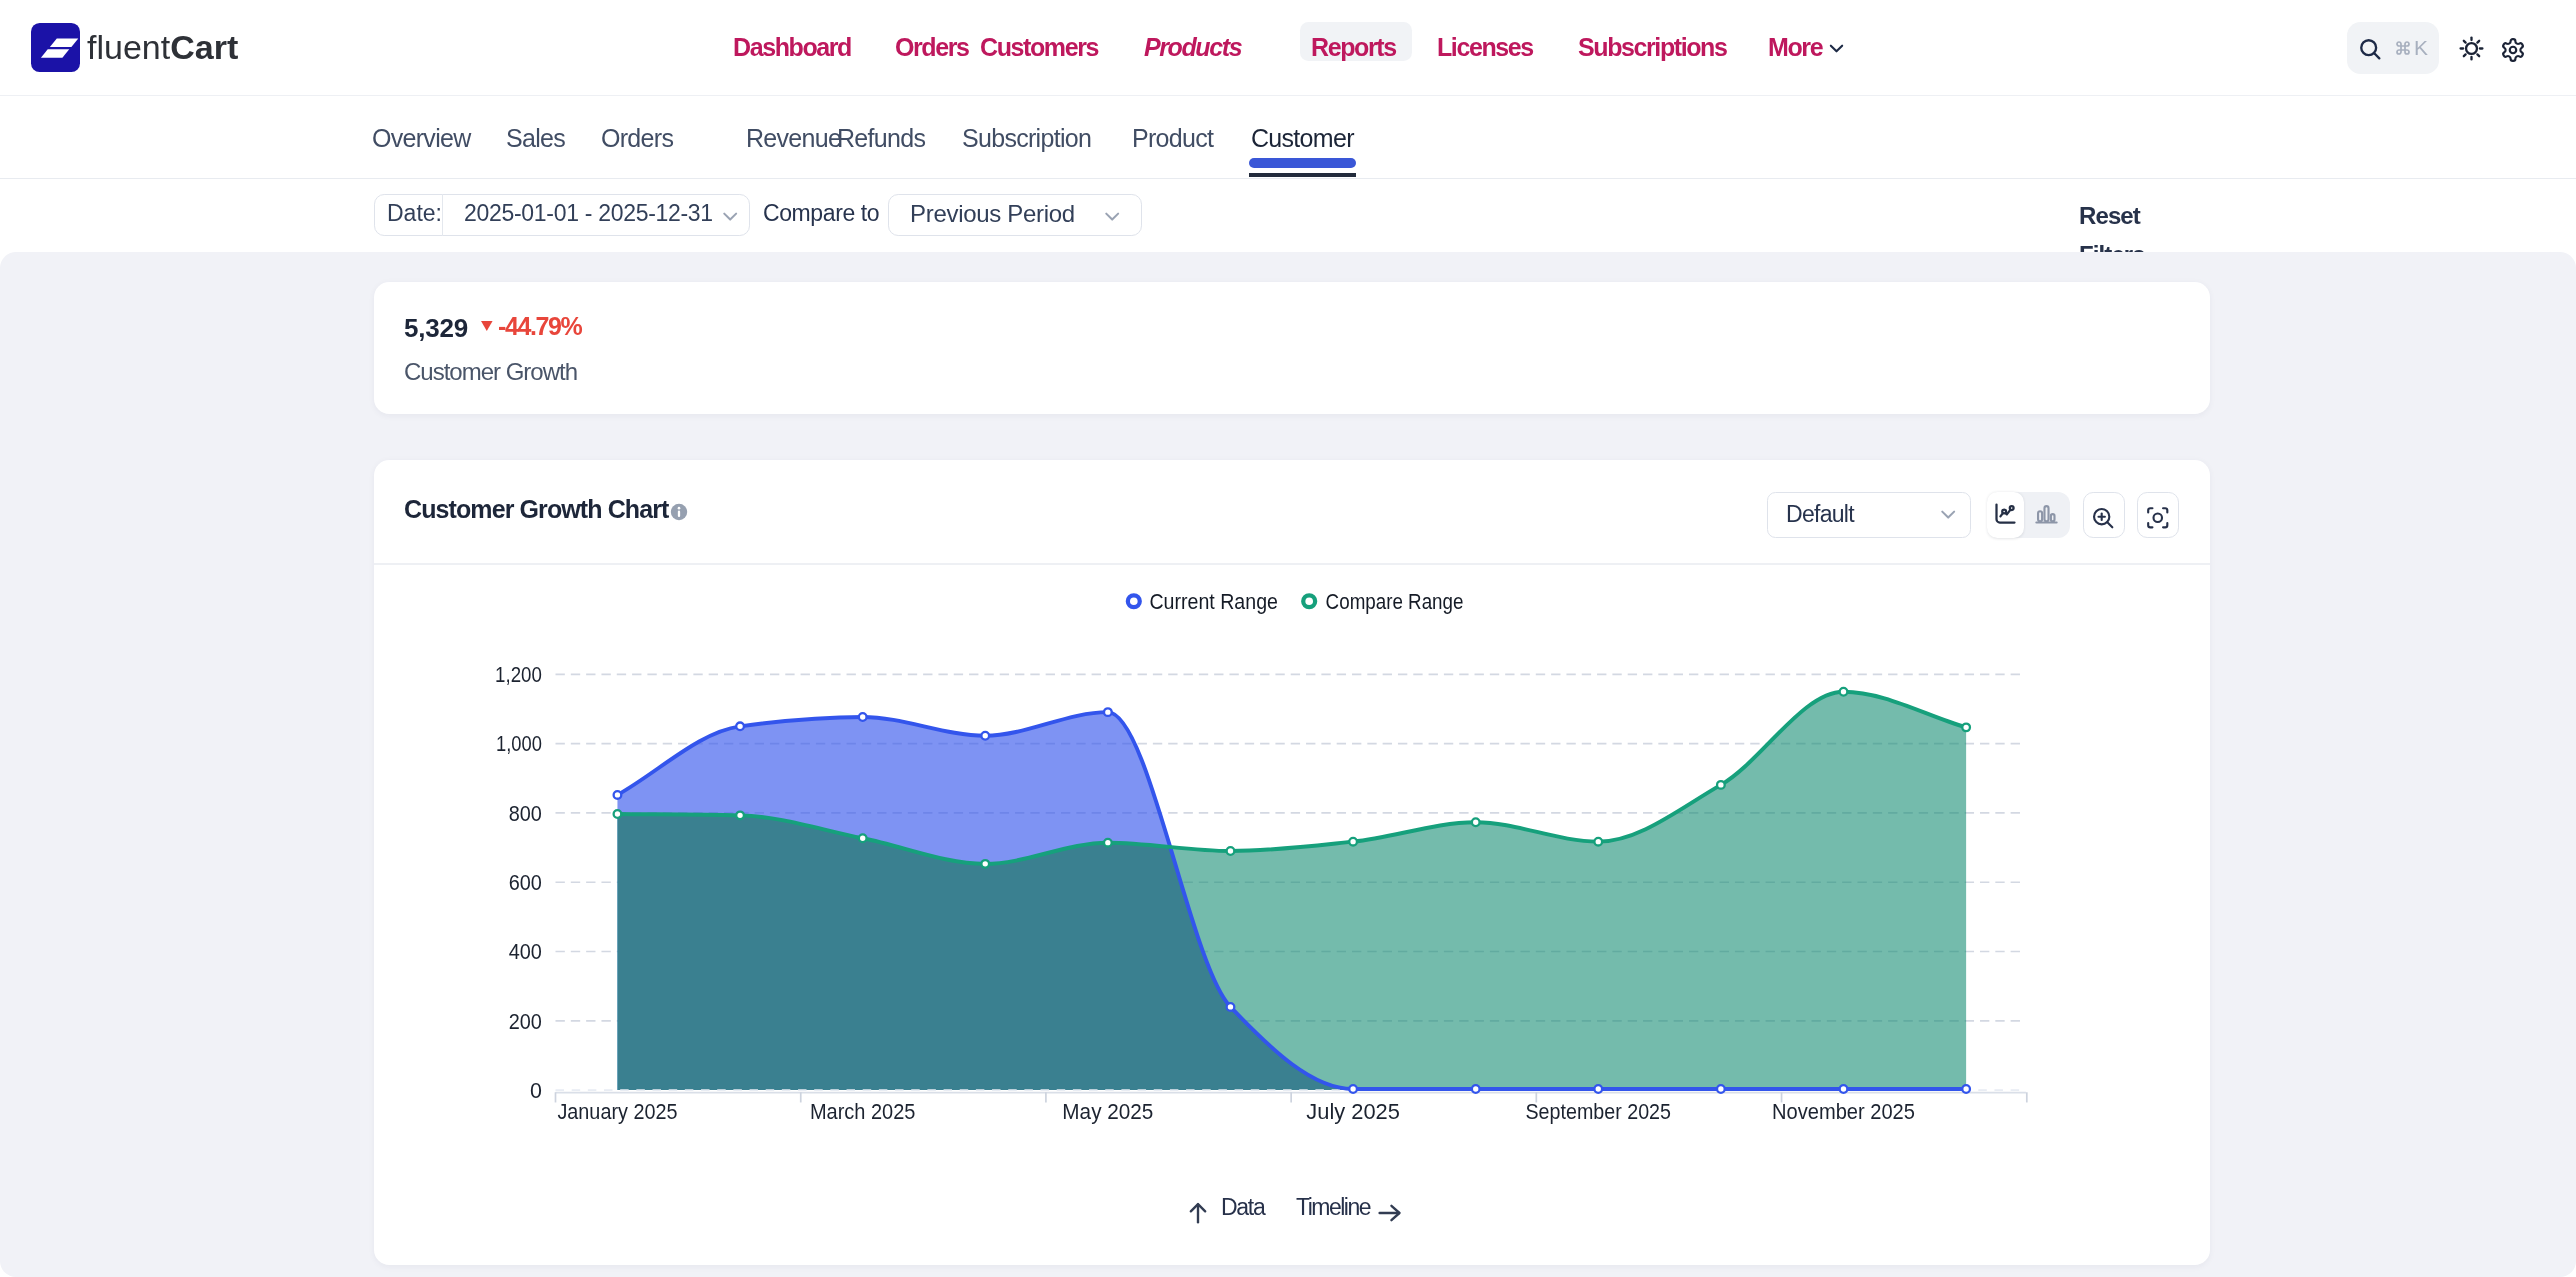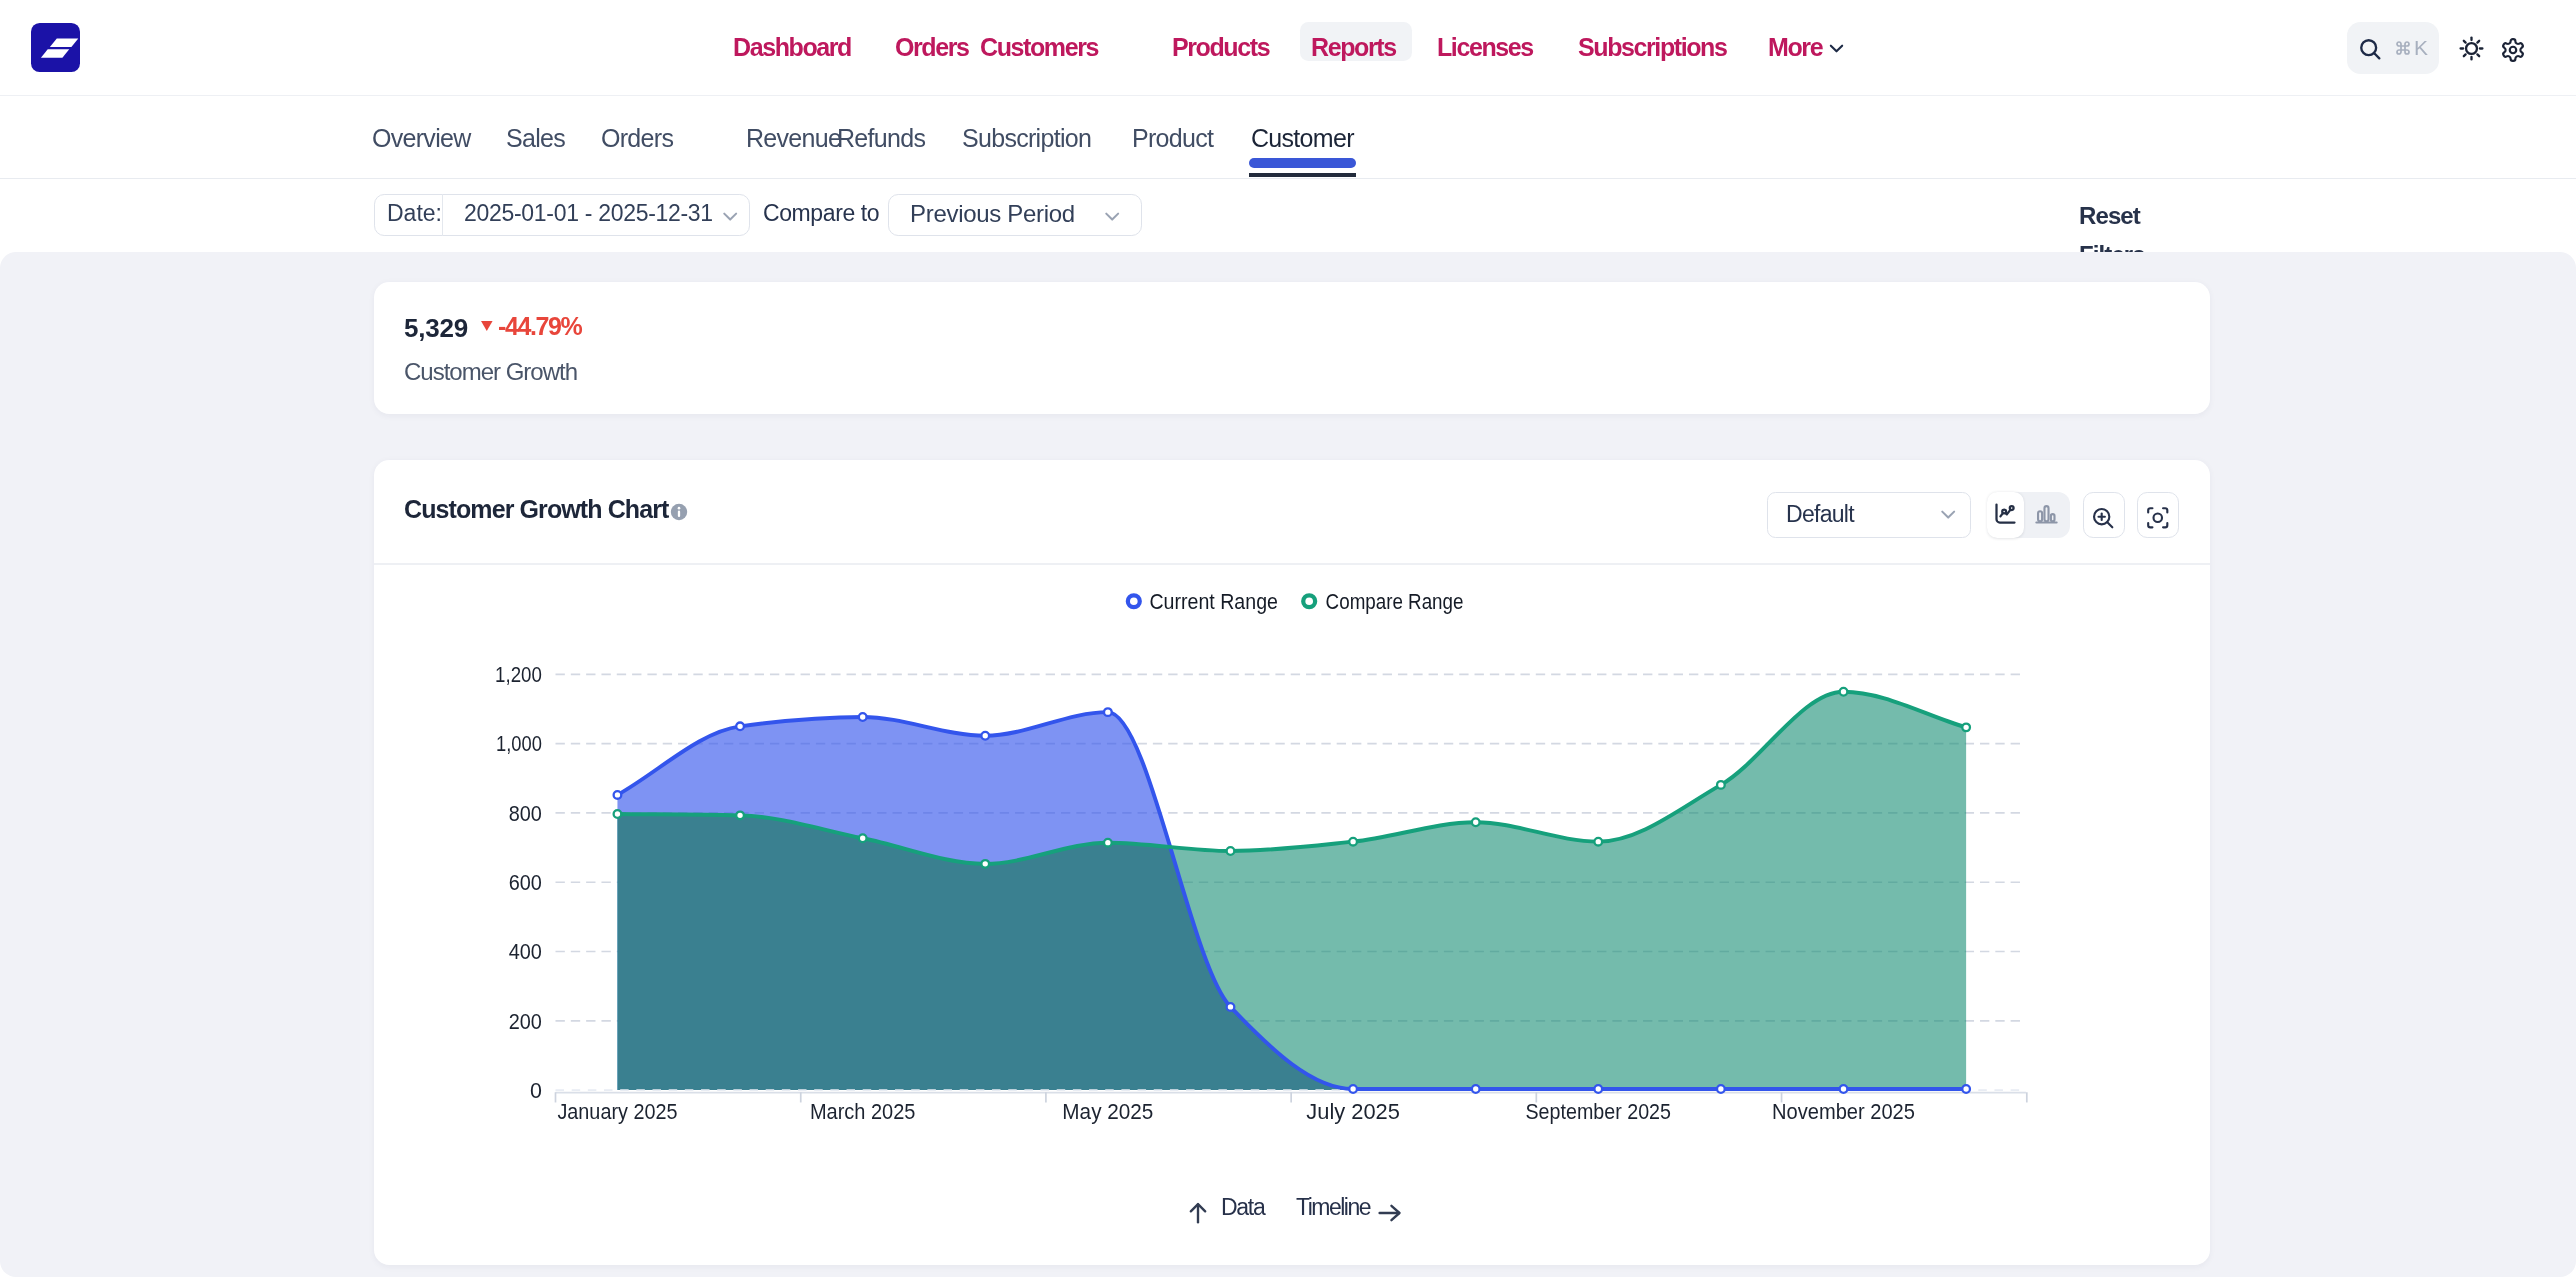--- a/index.html
+++ b/index.html
@@ -13,24 +13,25 @@
 .sel{position:absolute;border:1.7px solid #dfe3eb;border-radius:10.2px;background:#fff;}
 </style></head>
 <body>
 <div class="hdr">
 
   <svg class="abs" style="left:31px;top:23px" width="49" height="49" viewBox="0 0 57 57">
     <rect x="0" y="0" width="57" height="57" rx="10" fill="#1b12a7"></rect>
     <path d="M30 18 L55 18 L47 28 L22 28 Z" fill="#fff"></path>
     <path d="M19.5 30.5 L44.5 30.5 L36.5 40.5 L11.5 40.5 Z" fill="#fff"></path>
   </svg>
+  <div class="abs" style="left:87px;top:0;height:96px;line-height:94px;font-size:34px;color:#2e3137;"><span style="font-weight:400">fluent</span><span style="font-weight:700">Cart</span></div>
   <div class="navitem" style="left:733px;">Dashboard</div>
   <div class="navitem" style="left:895px;">Orders</div>
   <div class="navitem" style="left:980px;">Customers</div>
-  <div class="navitem" style="left:1172px;">Products</div>
+  <div class="navitem" style="left:1144px;font-style:italic;">Products</div>
   <div class="abs" style="left:1300px;top:22px;width:112px;height:39px;background:#f1f3f6;border-radius:8.5px;"></div>
   <div class="navitem" style="left:1311px;">Reports</div>
   <div class="navitem" style="left:1437px;">Licenses</div>
   <div class="navitem" style="left:1578px;">Subscriptions</div>
   <div class="navitem" style="left:1768px;">More</div>
   <svg class="abs" style="left:1826px;top:38px" width="21" height="21" viewBox="0 0 26 26">
       <path d="M6 9.5 L13 16.5 L20 9.5" fill="none" stroke="#1d2a45" stroke-width="2.6" stroke-linecap="round" stroke-linejoin="round"></path>
     </svg>
 
   <div class="abs" style="left:2347px;top:22px;width:92px;height:52px;background:#f1f3f6;border-radius:13.6px;"></div>

